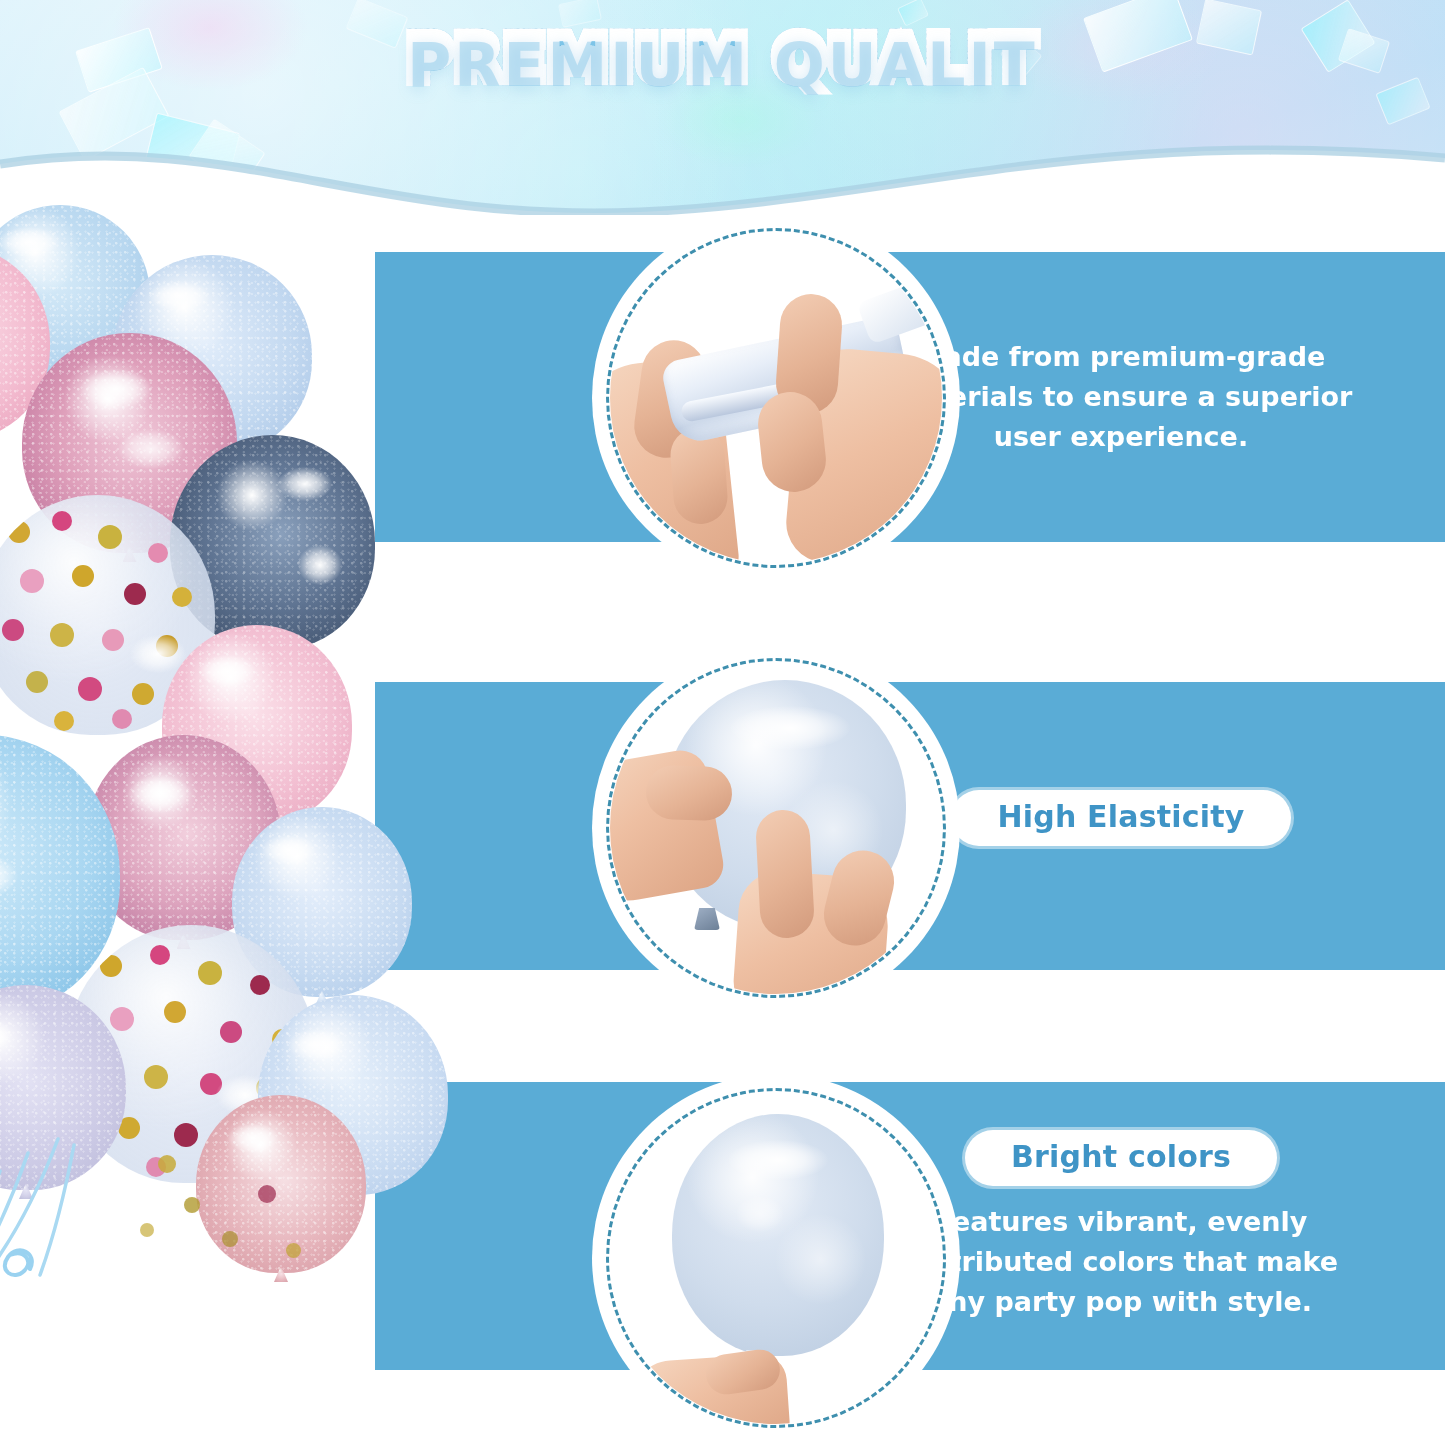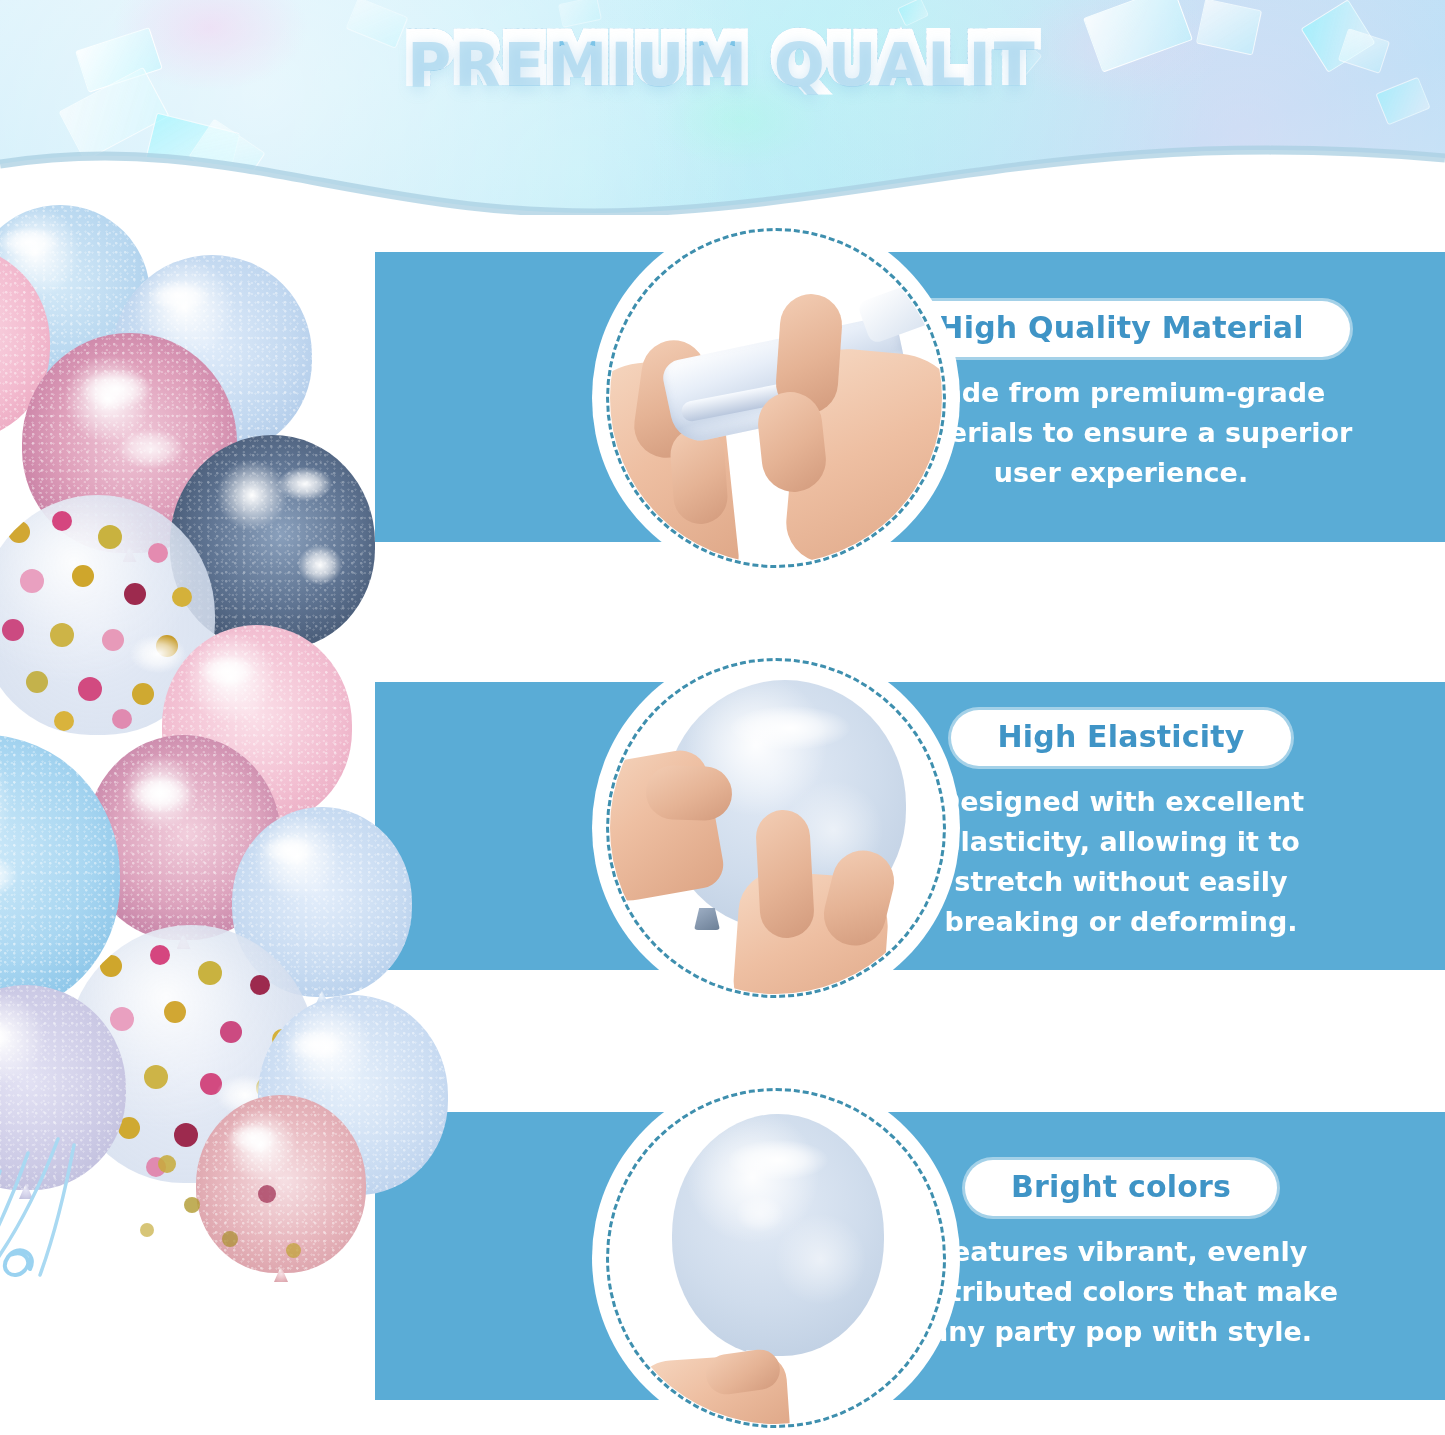--- a/index.html
+++ b/index.html
@@ -254,33 +254,31 @@
       </svg>
     </div>
 
     <div class="title">
       <span class="glit">PREMIUM QUALIT</span>
     </div>
   </div>
 
   <div class="band" style="top:252px; height:290px;">
     <div class="band-inner">
-      <div class="pill">High Quality Material</div>
       <div class="band-body">Made from premium-grade materials to ensure a superior user experience.</div>
     </div>
   </div>
 
   <div class="band" style="top:682px; height:288px;">
     <div class="band-inner">
       <div class="pill">High Elasticity</div>
-      <div class="band-body">Designed with excellent elasticity, allowing it to stretch without easily breaking or deforming.</div>
-    </div>
-  </div>
-
-  <div class="band" style="top:1112px; height:288px;padding-left:7px;">
+    </div>
+  </div>
+
+  <div class="band" style="top:1082px; height:288px;padding-left:7px;">
     <div class="band-inner">
       <div class="pill">Bright colors</div>
       <div class="band-body">Features vibrant, evenly distributed colors that make any party pop with style.</div>
     </div>
   </div>
 
   <div class="photo-circle" style="left:606px; top:228px; width:340px; height:340px;">
     <div class="halo"></div>
     <div class="photo-clip">
 

